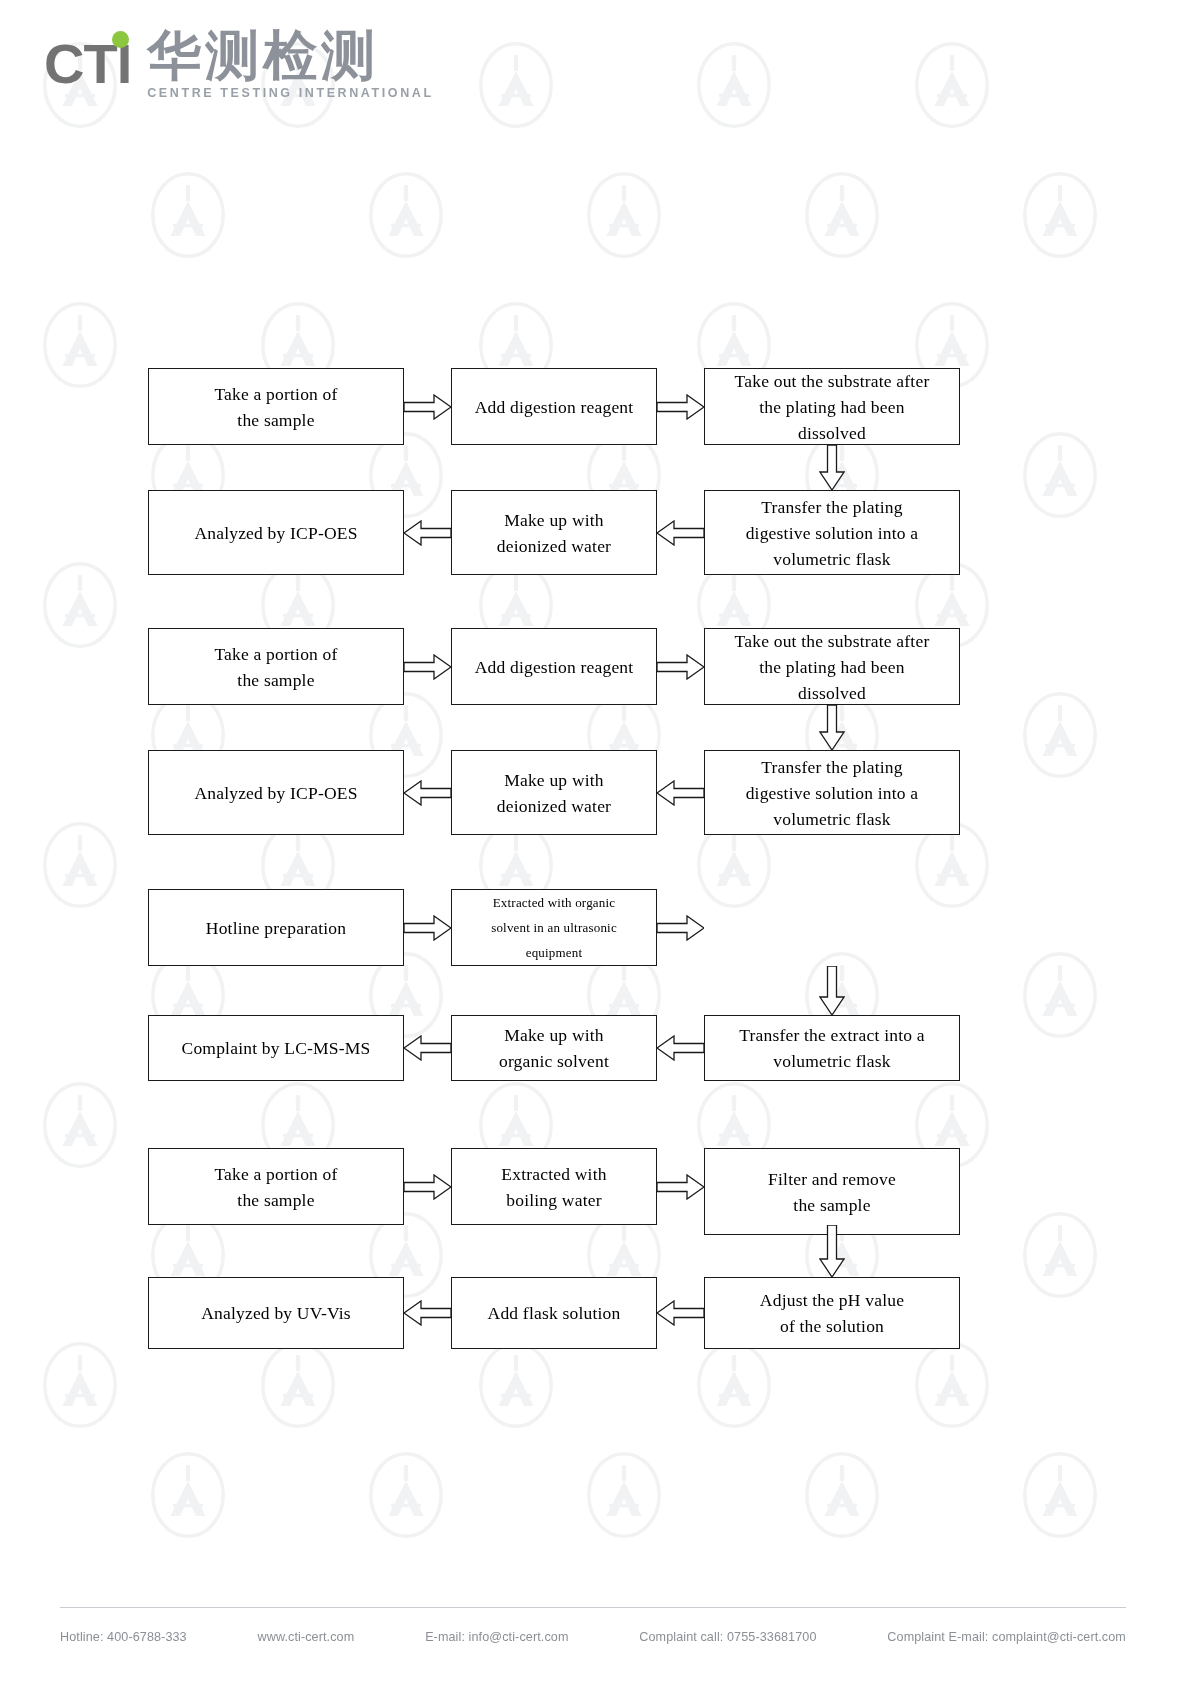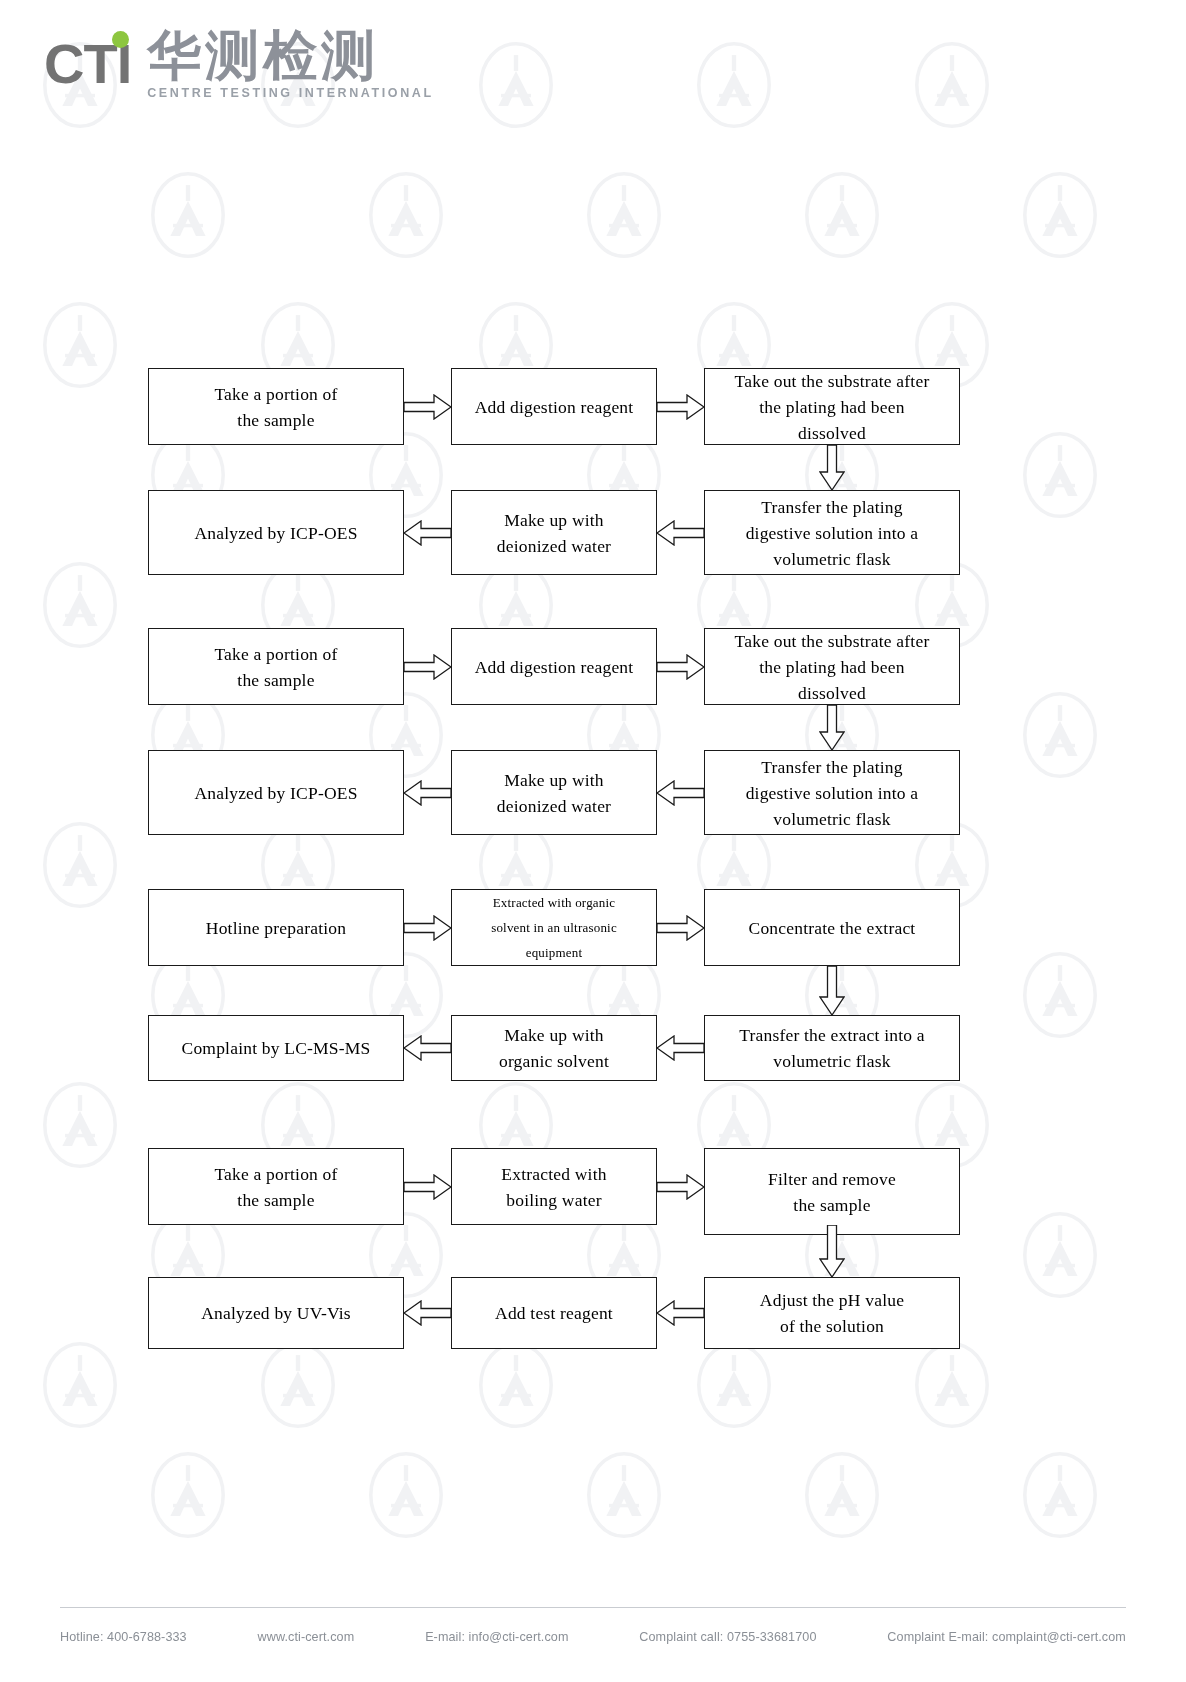--- a/index.html
+++ b/index.html
@@ -726,23 +726,20 @@
         <svg width="26" height="45">
       <polygon points="8.5,0 8.5,27 1,27 13,45 25,27 17.5,27 17.5,0" fill="#ffffff" stroke="#1a1a1a" stroke-width="1.3" stroke-linejoin="miter"></polygon>
     </svg>
       </div>
       <div class="fbox" style="left: 148px; top: 889px; width: 256px; height: 77px;">
         <div>Hotline preparation</div>
       </div>
       <div class="fbox small" style="left: 451px; top: 889px; width: 206px; height: 77px;">
         <div>Extracted with organic<br>solvent in an ultrasonic<br>equipment</div>
       </div>
-      <div class="fbox" style="left: 704px; top: 889px; width: 256px; height: 77px;">
-        <div>Concentrate the extract</div>
-      </div>
       <div class="fbox" style="left: 148px; top: 1015px; width: 256px; height: 66px;">
         <div>Complaint by LC-MS-MS</div>
       </div>
       <div class="fbox" style="left: 451px; top: 1015px; width: 206px; height: 66px;">
         <div>Make up with<br>organic solvent</div>
       </div>
       <div class="fbox" style="left: 704px; top: 1015px; width: 256px; height: 66px;">
         <div>Transfer the extract into a<br>volumetric flask</div>
       </div>
       <div class="arrow" style="left: 404px; top: 914.5px;">
@@ -776,21 +773,21 @@
       <div class="fbox" style="left: 451px; top: 1148px; width: 206px; height: 77px;">
         <div>Extracted with<br>boiling water</div>
       </div>
       <div class="fbox" style="left: 704px; top: 1148px; width: 256px; height: 87px;">
         <div>Filter and remove<br>the sample</div>
       </div>
       <div class="fbox" style="left: 148px; top: 1277px; width: 256px; height: 72px;">
         <div>Analyzed by UV-Vis</div>
       </div>
       <div class="fbox" style="left: 451px; top: 1277px; width: 206px; height: 72px;">
-        <div>Add test reagent</div>
+        <div>Add flask solution</div>
       </div>
       <div class="fbox" style="left: 704px; top: 1277px; width: 256px; height: 72px; justify-content: center;">
         <div>Adjust the pH value<br>of the solution</div>
       </div>
       <div class="arrow" style="left: 404px; top: 1173.5px;">
         <svg width="47" height="26">
       <polygon points="0,8.5 30,8.5 30,1 47,13 30,25 30,17.5 0,17.5" fill="#ffffff" stroke="#1a1a1a" stroke-width="1.3" stroke-linejoin="miter"></polygon>
     </svg>
       </div>
       <div class="arrow" style="left: 657px; top: 1173.5px;">

